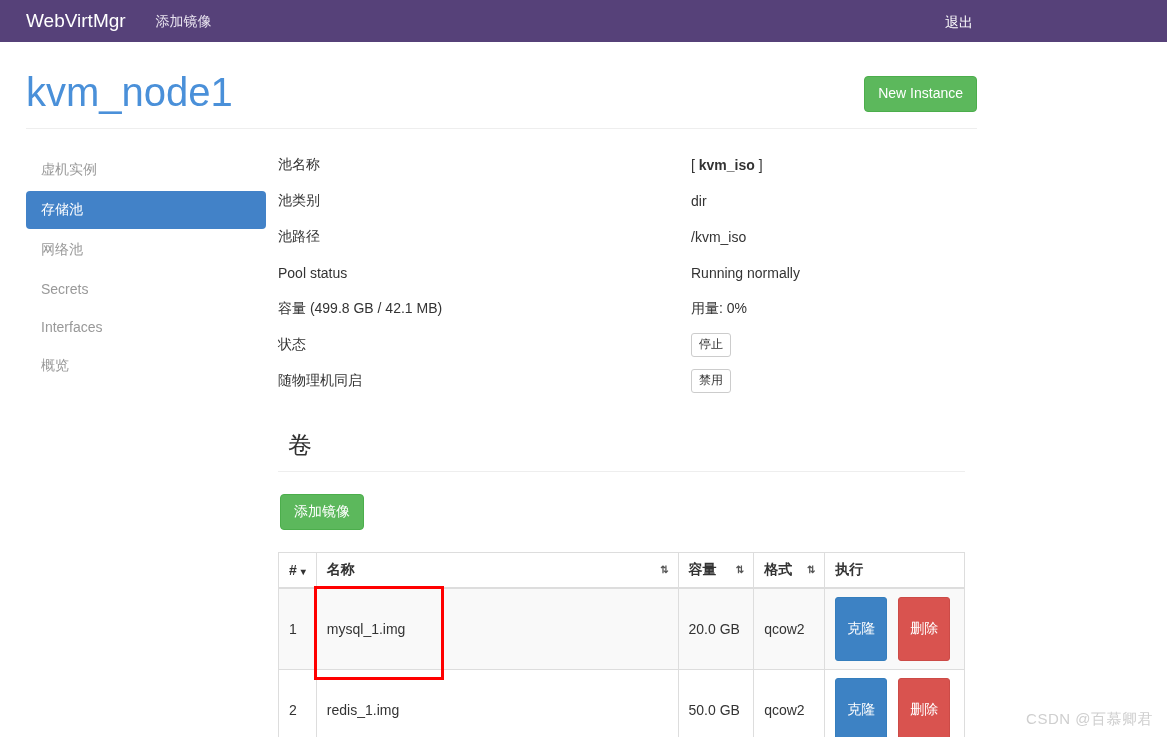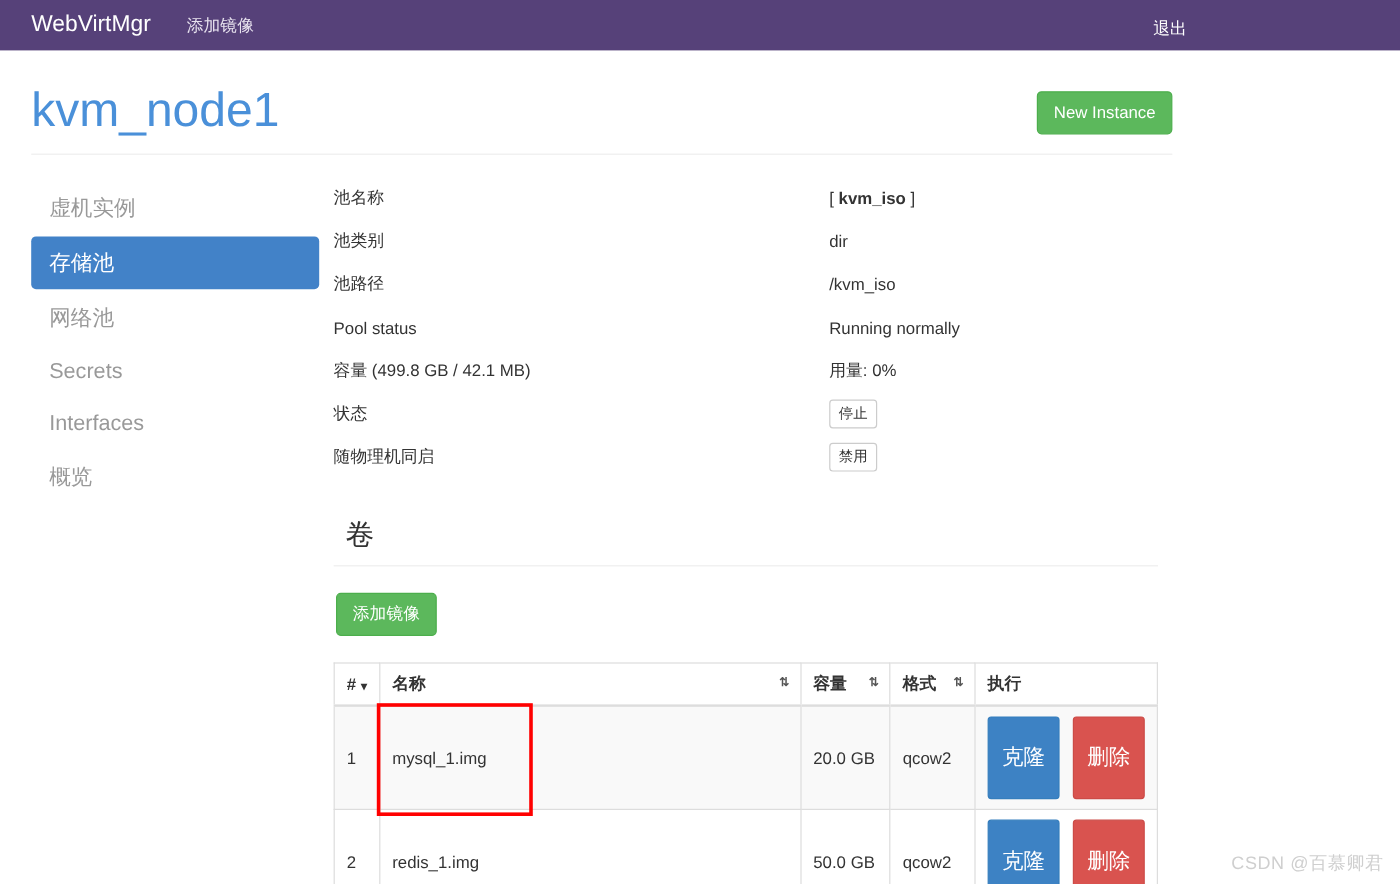--- a/index.html
+++ b/index.html
@@ -36,22 +36,23 @@
   .navbar-link {
     color: #e8e3ef;
     font-size: 14px;
     text-decoration: none;
     padding: 0 15px;
     line-height: 46px;
     white-space: nowrap;
   }
   .navbar-right {
     position: absolute;
-    right: 178px;
+    right: 194px;
     top: 0;
+    font-family: Liberation Mono, monospace;
   }
   .navbar-right .navbar-link { color: #ffffff; padding: 0; }
 
   
   .container {
     width: 1167px;
     padding: 0 26px;
     position: relative;
   }
   .page-header-row {
@@ -95,21 +96,21 @@
     background: #d9534f;
     border-color: #cc4b47;
     color: #ffffff;
   }
   .btn-default {
     background: #ffffff;
     border-color: #cccccc;
     color: #333333;
   }
   .btn-xs { padding: 2px 7px; font-size: 12px; border-radius: 3px; }
-  .btn-sm { padding: 21px 11px; font-size: 18px; border-radius: 3px; }
+  .btn-sm { padding: 21px 11px; font-size: 14px; border-radius: 3px; }
   .new-instance-btn { margin-top: 8px; margin-right: 164px; }
 
   .hr-top {
     border: 0;
     border-top: 1px solid #eeeeee;
     margin: 0 164px 0 0;
   }
 
   
   .body-row {
@@ -119,21 +120,21 @@
   .sidebar {
     width: 240px;
     flex: 0 0 240px;
     padding-top: 4px;
   }
   .nav-pill {
     display: block;
     padding: 10px 15px;
     color: #999999;
     text-decoration: none;
-    font-size: 18px;
+    font-size: 14px;
     border-radius: 4px;
     margin-bottom: 2px;
   }
   .nav-pill.active {
     background: #4282c8;
     color: #ffffff;
   }
 
   .content {
     flex: 1 1 auto;

